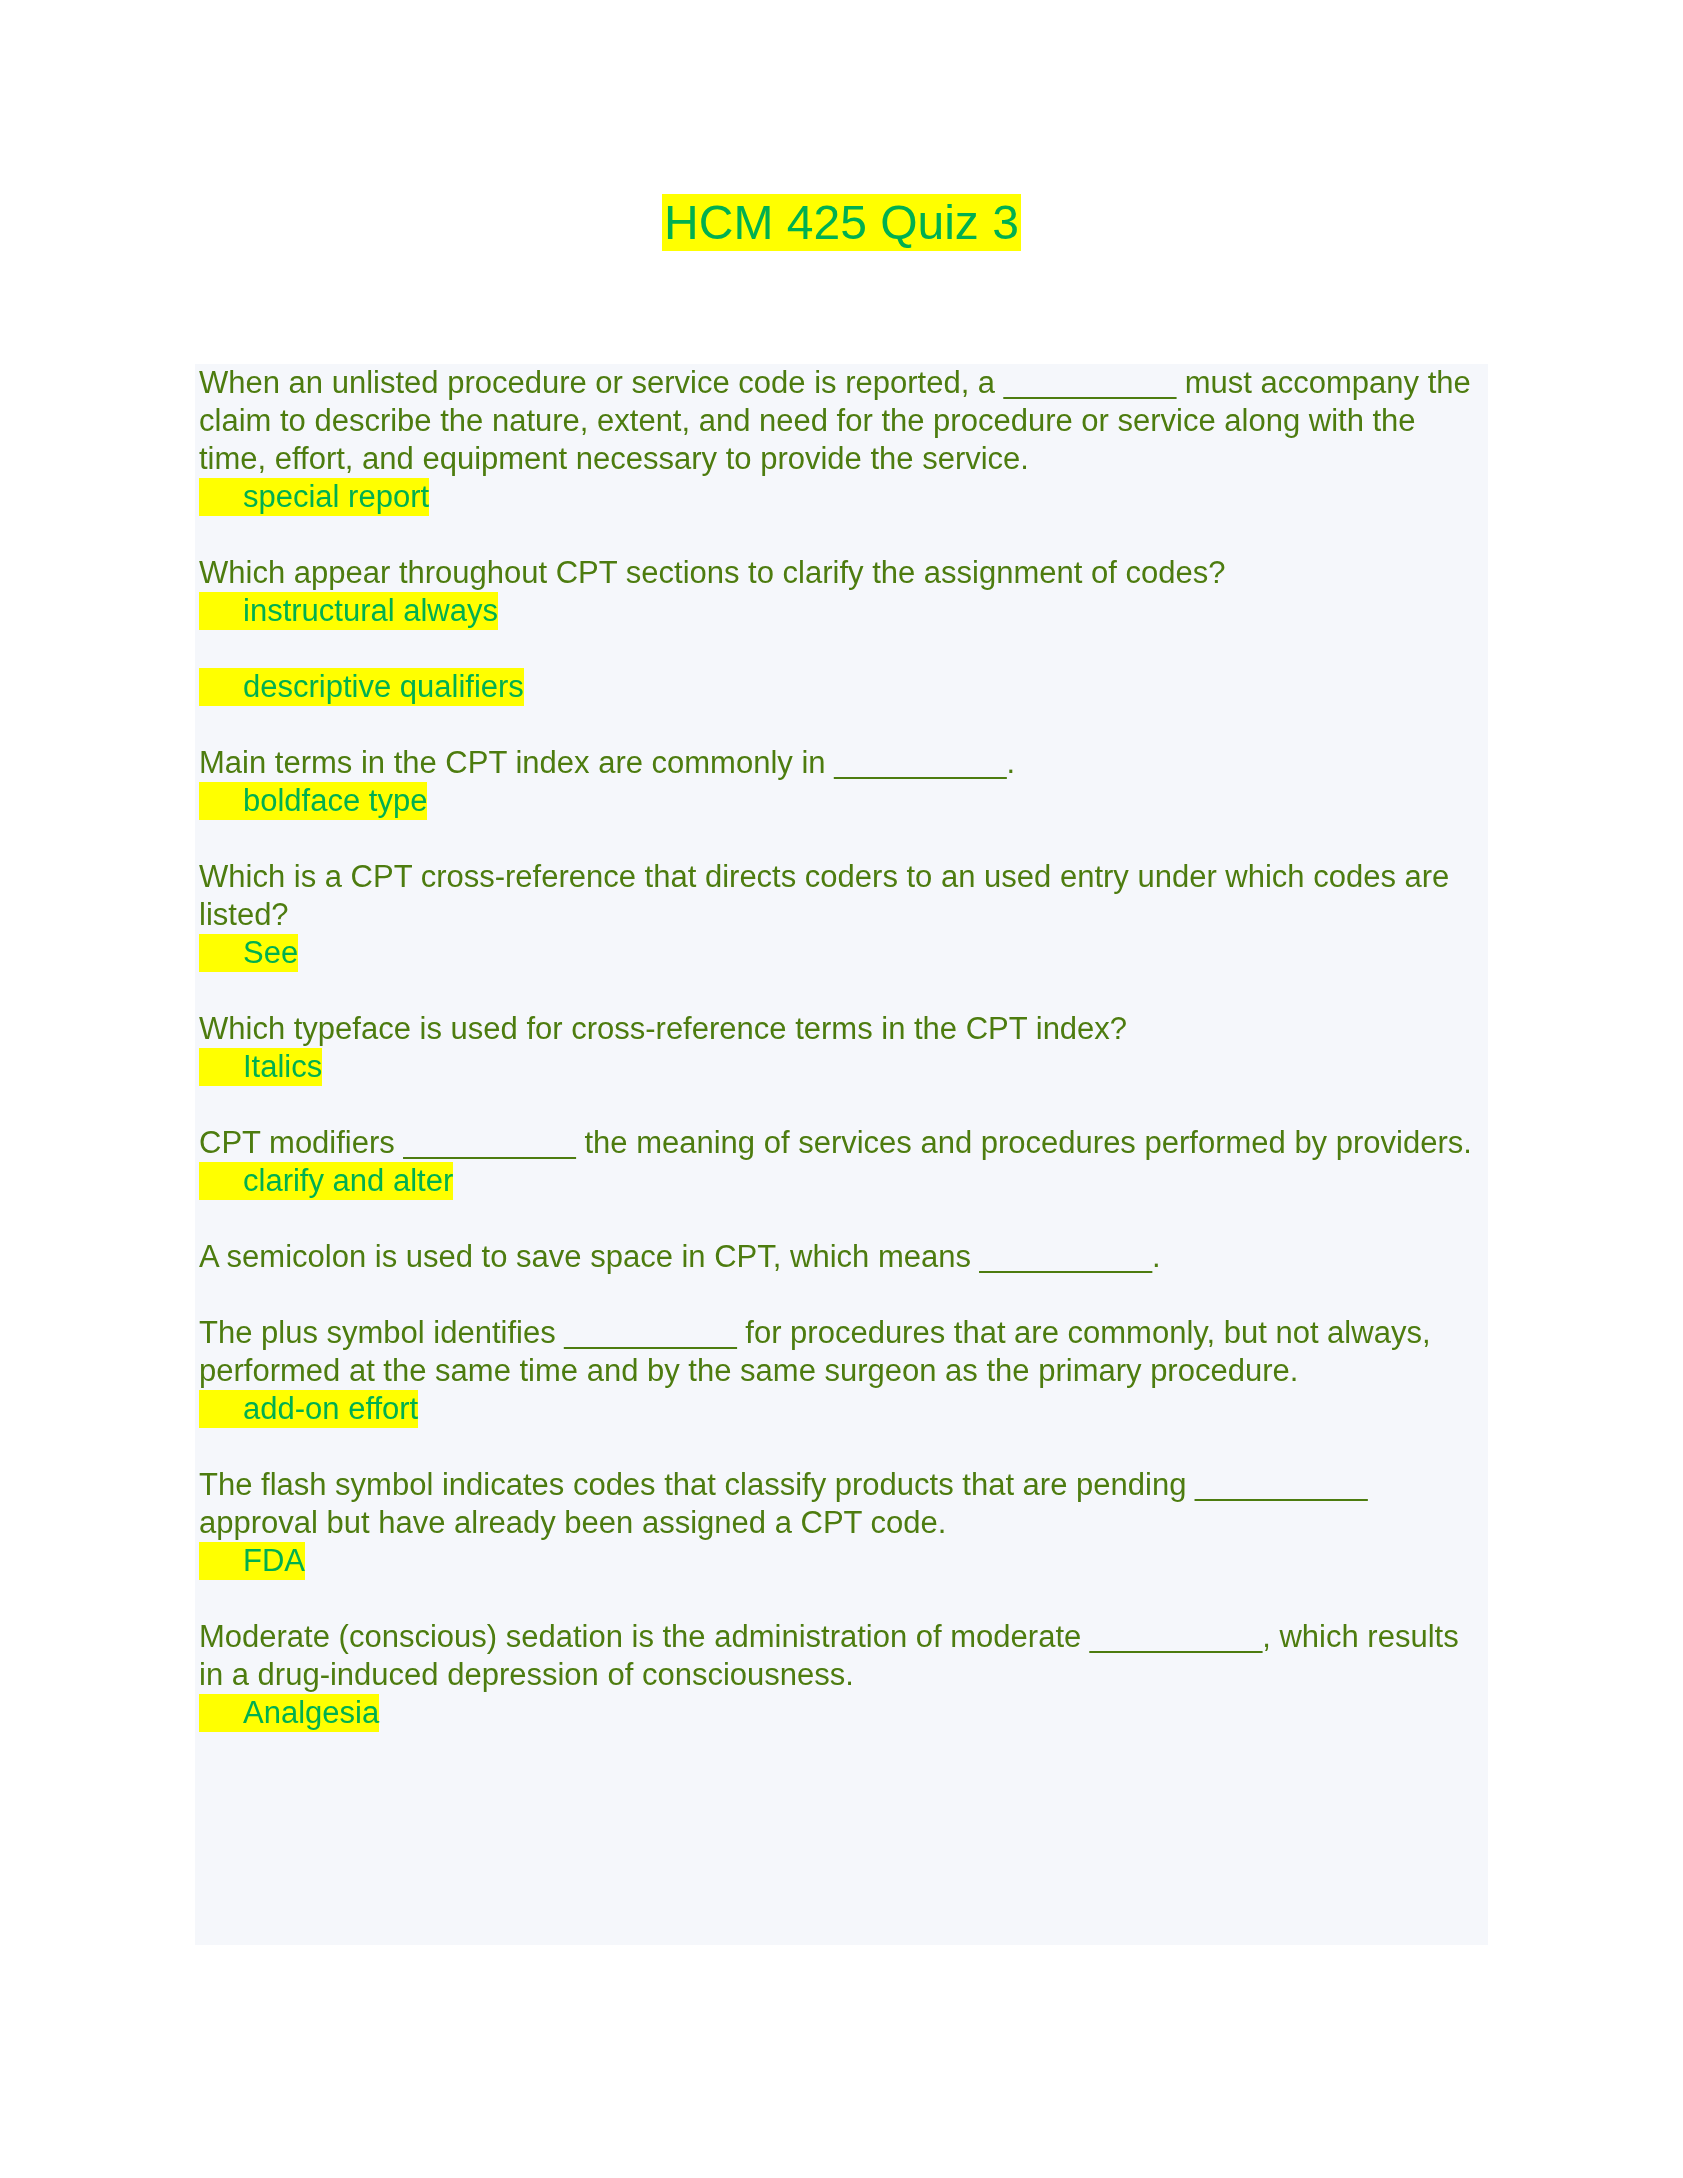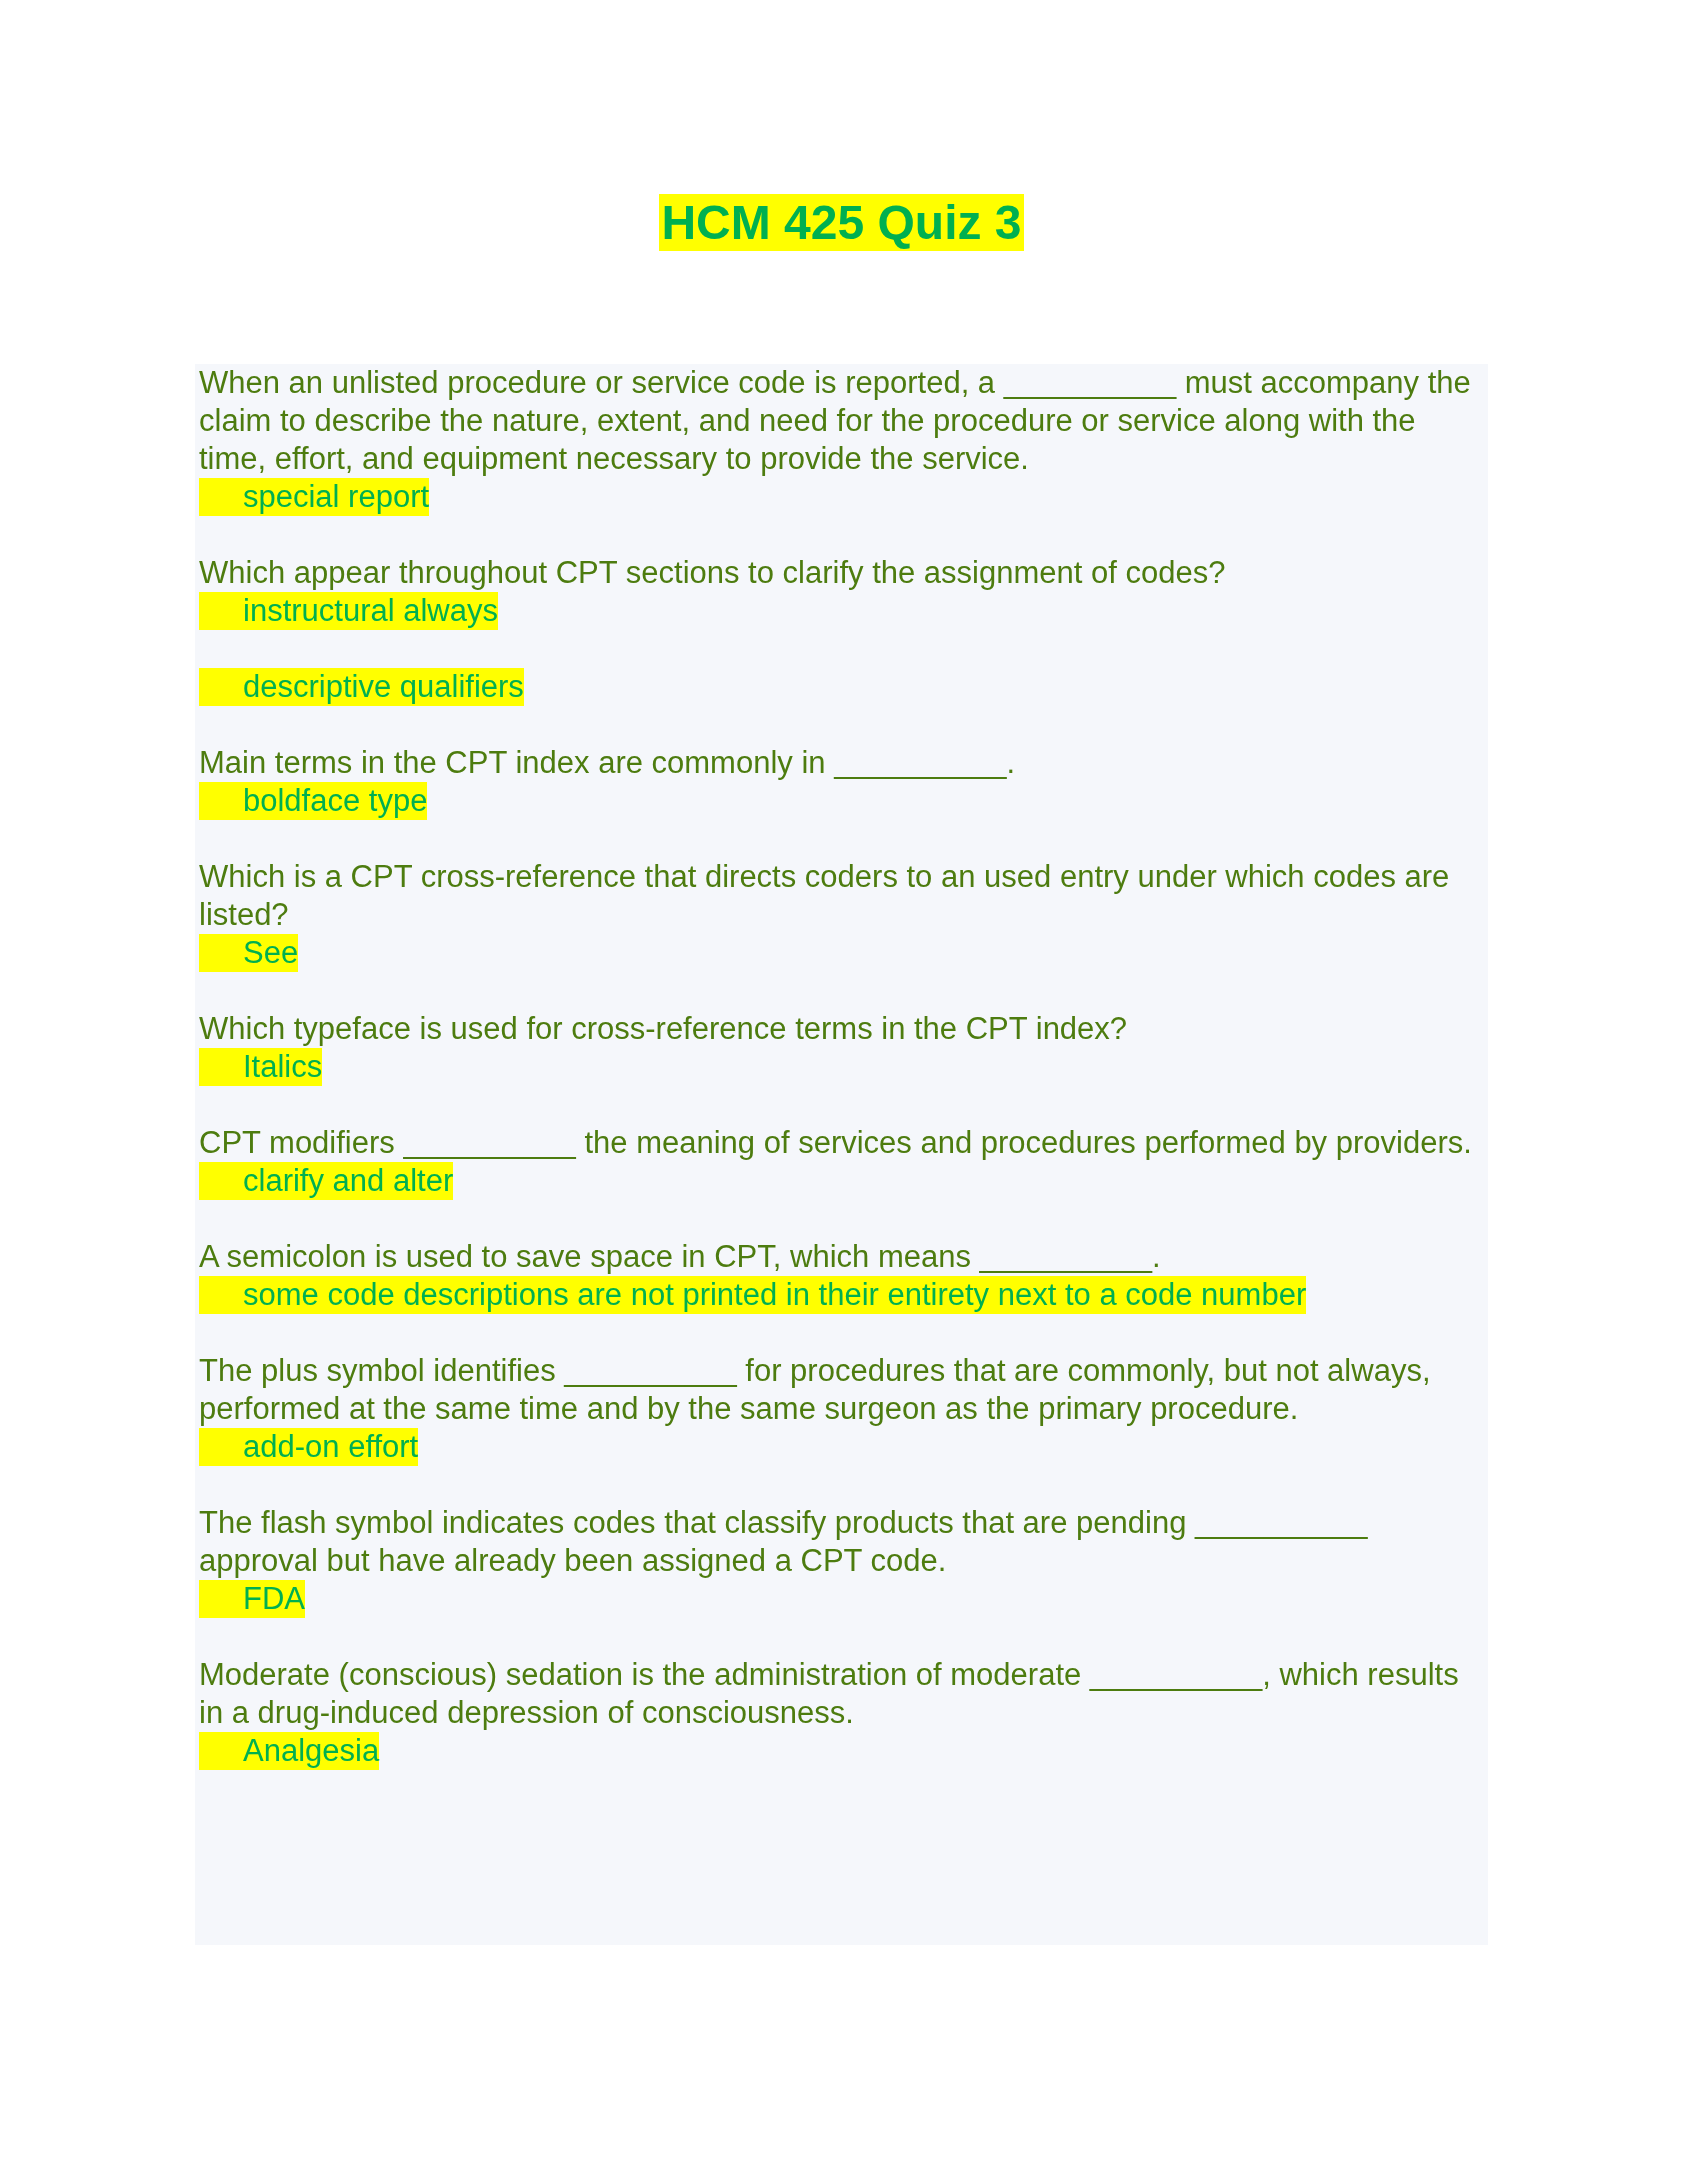--- a/index.html
+++ b/index.html
@@ -17,21 +17,21 @@
       position: absolute;
       top: 194px;
       left: 0;
       width: 1683px;
       text-align: center;
     }
     .title {
       display: inline-block;
       background: #FFFF00;
       color: #00B050;
-      font-weight: bold;
+      font-weight: normal;
       font-size: 48px;
       line-height: 57px;
       padding: 0 2px;
       margin-left: 0px;
     }
     .content {
       position: absolute;
       top: 364px;
       left: 195px;
       width: 1293px;
@@ -101,21 +101,20 @@
       <span class="answer">Italics</span>
     </div>
 
     <div class="qa">
       <p class="question">CPT modifiers __________ the meaning of services and procedures performed by providers.</p>
       <span class="answer">clarify and alter</span>
     </div>
 
     <div class="qa">
       <p class="question">A semicolon is used to save space in CPT, which means __________.</p>
-      <span class="answer">some code descriptions are not printed in their entirety next to a code number</span>
     </div>
 
     <div class="qa">
       <p class="question">The plus symbol identifies __________ for procedures that are commonly, but not always, performed at the same time and by the same surgeon as the primary procedure.</p>
       <span class="answer">add-on effort</span>
     </div>
 
     <div class="qa">
       <p class="question">The flash symbol indicates codes that classify products that are pending __________ approval but have already been assigned a CPT code.</p>
       <span class="answer">FDA</span>

